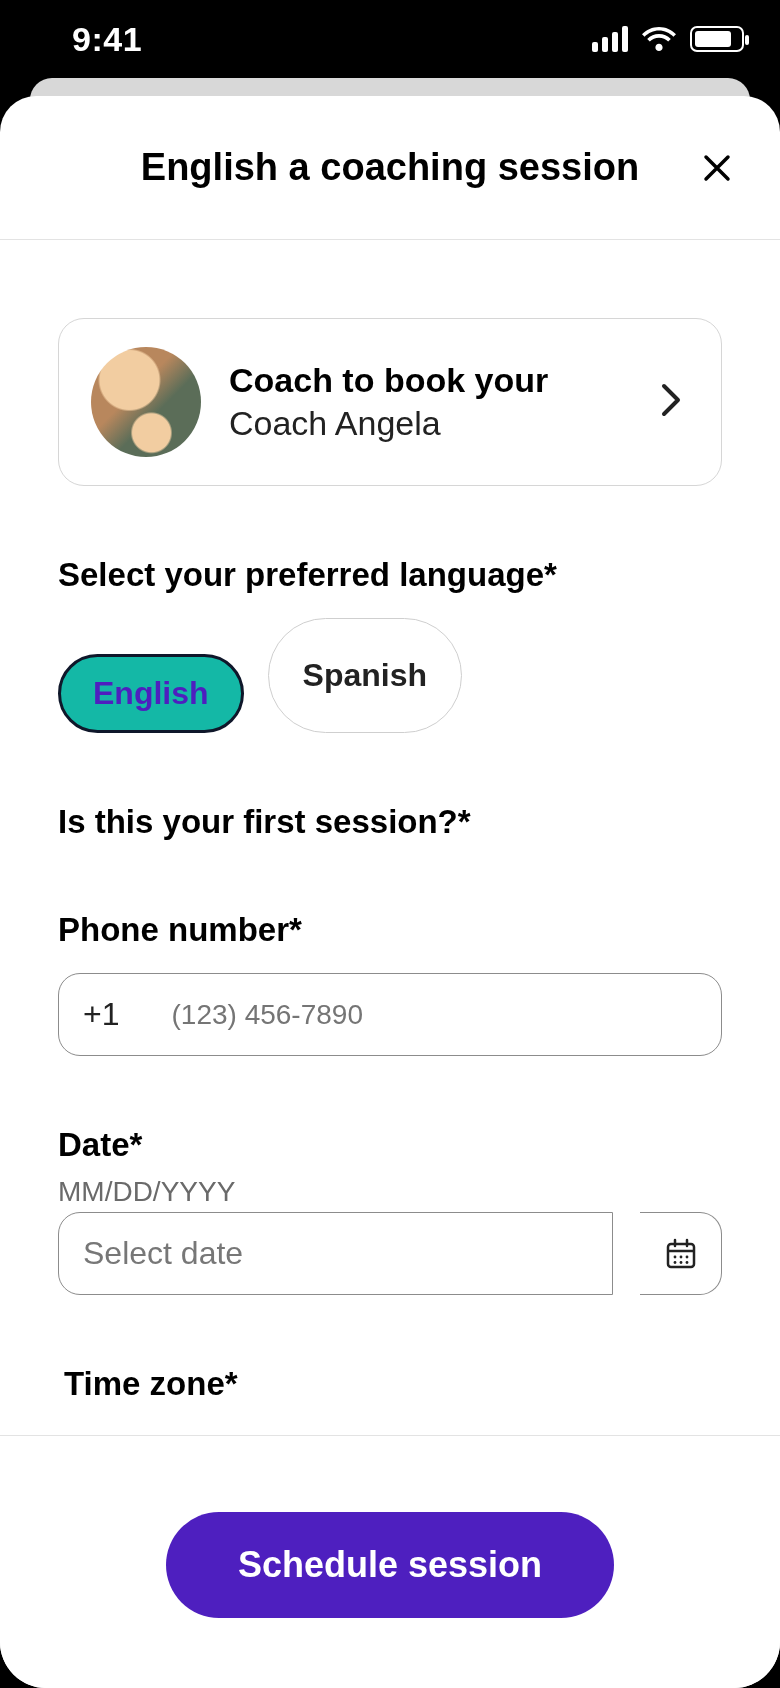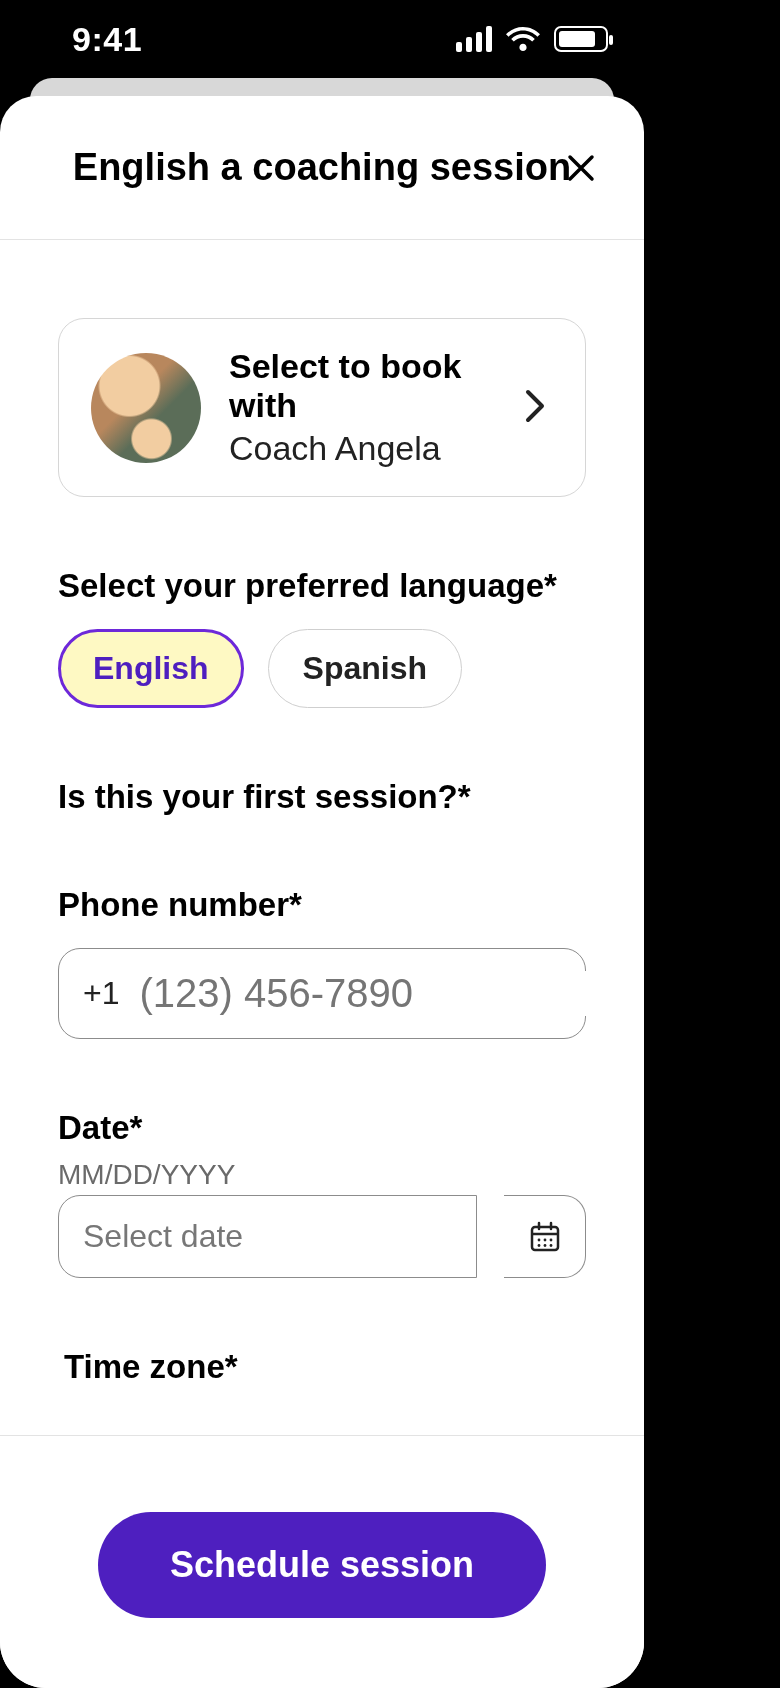--- a/index.html
+++ b/index.html
@@ -1,17 +1,17 @@
 <!DOCTYPE html>
 <html><head>
 <meta charset="utf-8">
 <style>
   * { box-sizing: border-box; margin: 0; padding: 0; }
   html, body { width: 780px; height: 1688px; font-family: -apple-system, Helvetica, Arial, sans-serif; background:#000; }
-  .device { width:644px; height:1688px; background:#000; position:relative; overflow:hidden; }
+  .device { width:780px; height:1688px; background:#000; position:relative; overflow:hidden; }
 
   
   .statusbar { height:78px; display:flex; align-items:center; justify-content:space-between; color:#fff; padding:0 36px 0 72px; }
   .statusbar .time { font-size:34px; font-weight:700; letter-spacing:0.5px; }
   .status-right { display:flex; align-items:center; gap:14px; }
   .bars { display:flex; align-items:flex-end; gap:4px; height:26px; }
   .bars span { width:6px; background:#fff; border-radius:2px; display:block; }
   .bars span:nth-child(1){height:10px;} .bars span:nth-child(2){height:15px;} .bars span:nth-child(3){height:20px;} .bars span:nth-child(4){height:26px;}
   .wifi svg { display:block; }
   .battery { width:54px; height:26px; border:2.5px solid #fff; border-radius:7px; position:relative; }
@@ -34,25 +34,25 @@
   .coach-text .title { font-size:34px; font-weight:800; margin-bottom:4px; }
   .coach-text .name { font-size:34px; font-weight:400; color:#222; }
   .chevron { flex-shrink:0; padding:8px; }
 
   .section { margin-top:70px; }
   .section-label { font-size:33px; font-weight:800; margin-bottom:24px; }
   .helper { font-size:28px; color:#6a6a6a; margin-top:-12px; margin-bottom:4px; }
 
   .chip-row { display:flex; gap:24px; }
   .chip { border:1.5px solid #cfcfcf; background:#fff; color:#222; font-size:32px; font-weight:600; padding:12px 34px; border-radius:999px; cursor:pointer; }
-  .chip.active { border:3px solid #6d28d9; background:#fef9c3; color:#4e1fbf; padding:18px 32px; }
+  .chip.active { border:3px solid #0f172a; background:#14b8a6; color:#4e1fbf; padding:18px 32px;margin-top:36px; }
 
   .input { width:100%; border:1.5px solid #8c8c8c; border-radius:22px; padding:22px 24px; font-size:32px; display:flex; align-items:center; gap:20px; color:#222; }
   .input .prefix { font-weight:500; }
-  .input input { border:none; outline:none; font-size:40px; flex:1; font-family:inherit; }
+  .input input { border:none; outline:none; font-size:28px; flex:1; font-family:inherit;margin-left:32px; }
 
   .date-row { display:flex; align-items:stretch;gap:27px; }
   .date-input { flex:1; border:1.5px solid #8c8c8c; border-radius:22px 0 0 22px; padding:22px 24px; font-size:32px; color:#777; }
   .date-btn { width:82px; border:1.5px solid #8c8c8c; border-left:none; border-radius:0 22px 22px 0; display:flex; align-items:center; justify-content:center; cursor:pointer; background:#fff; }
 
   .tz-label { font-size:33px; font-weight:800; margin-top:70px; margin-left:6px; }
 
   .footer { position:absolute; bottom:0; left:0; right:0; border-top:1px solid #e3e3e3; background:#fff; padding:76px 0 70px 0; display:flex; justify-content:center; }
   .cta { background:#4e1fbf; color:#fff; font-size:36px; font-weight:700; padding:32px 72px; border-radius:999px; border:none; cursor:pointer; }
 </style>
@@ -92,21 +92,21 @@
             <path d="M4 4 L26 26 M26 4 L4 26" stroke="#000" stroke-width="3.5" stroke-linecap="round"></path>
           </svg>
       </button>
     </div>
 
     <div class="content">
 
       <div class="coach-card">
         <div class="avatar"></div>
         <div class="coach-text">
-          <div class="title">Select to book with</div>
+          <div class="title">Coach to book your</div>
           <div class="name">Coach Angela</div>
         </div>
         <div class="chevron">
           <svg width="20" height="34" viewBox="0 0 20 34">
               <path d="M3 3 L17 17 L3 31" stroke="#222" stroke-width="4" fill="none" stroke-linecap="round" stroke-linejoin="round"></path>
             </svg>
         </div>
       </div>
 
       <div class="section">

